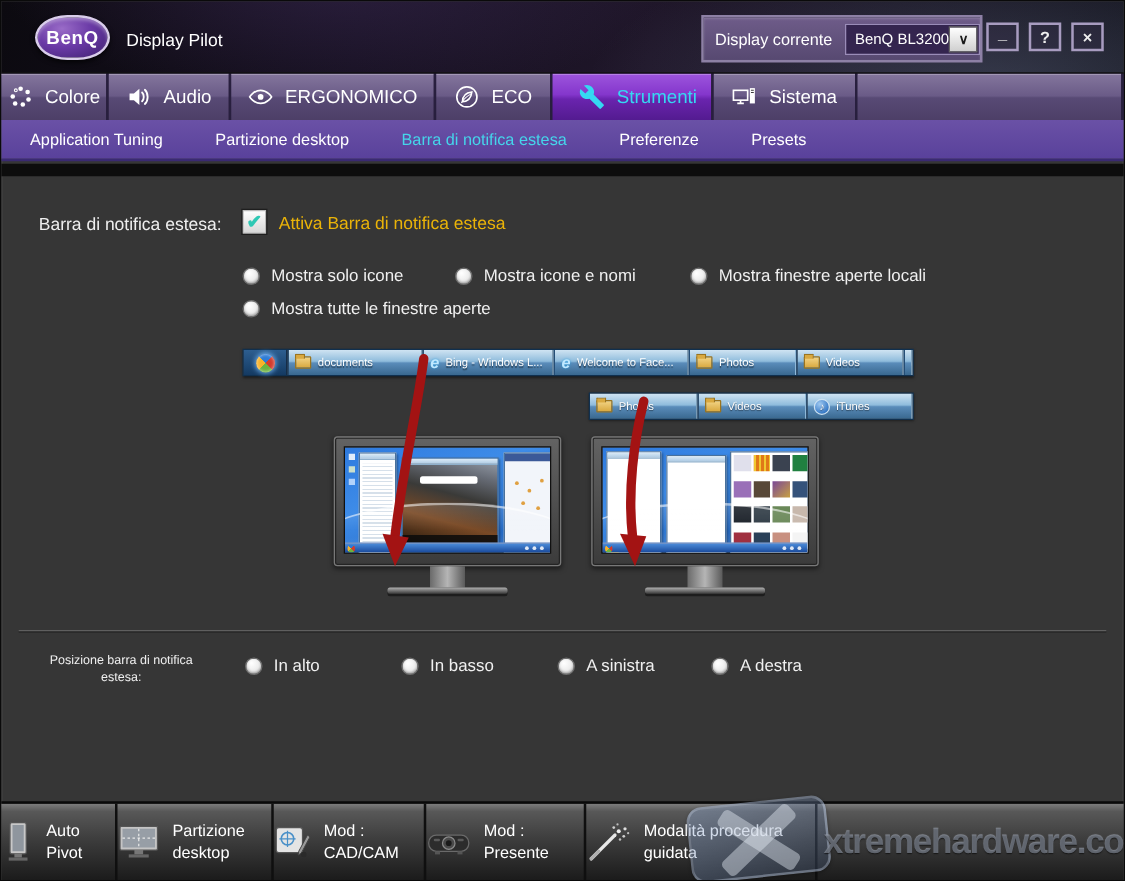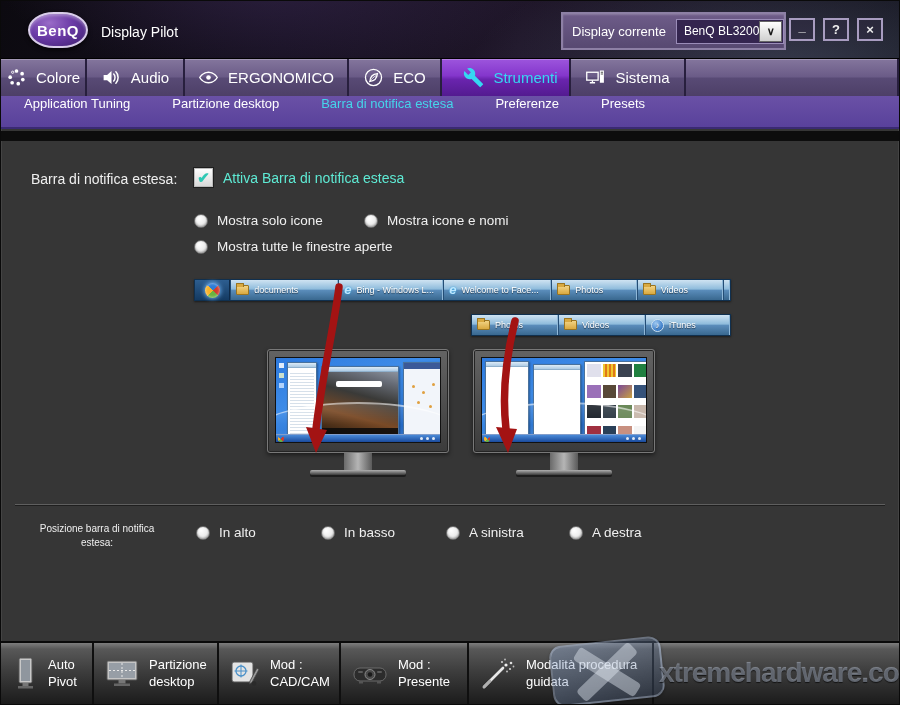--- a/index.html
+++ b/index.html
@@ -46,29 +46,29 @@
     border-right:2px solid #281f3e; color:#fff; font-size:15px; cursor:pointer;
     background:linear-gradient(#84769d 0%,#6a5b87 48%,#584a75 52%,#4d3f67 100%);
     box-shadow:inset 0 1px 0 rgba(255,255,255,.25); }
   .maintab.active { background:linear-gradient(#9d55dd 0%,#8436cc 45%,#6a24ae 55%,#531b90 100%);
     color:#35d8f2;padding-left:10px; }
   .maintab.filler { flex:1; cursor:default; }
   .mticon { width:21px; height:21px; flex:0 0 auto; }
 
   
   .subtabs { position:absolute; top:95px; left:0; right:0; height:33px;
-    background:linear-gradient(#6a51a6,#59419b); display:flex; 
+    background:linear-gradient(#6a51a6,#59419b); display:flex; align-items:center;
     border-bottom:2px solid #3a2a72; padding-left:2px; }
   .subtab { color:#fff; font-size:13px; padding:0 21px; cursor:pointer; white-space:nowrap; }
   .subtab.active { color:#45d5ea; }
   .black-strip { position:absolute; top:130px; left:0; right:0; height:10px; background:#0d0d0d; }
 
   
   .label { position:absolute; color:#efefef; font-size:13.5px; }
-  .teal { color:#5eead4; font-size:14px; }
+  .teal { color:#eab308; font-size:14px; }
   .checkbox { position:absolute; left:192px; top:166px; width:21px; height:21px;
     background:linear-gradient(#ffffff,#d6d6d6); border:1px solid #1e1e1e;
     box-shadow:inset 0 0 0 1px #bbb; display:flex; align-items:center; justify-content:center; cursor:pointer; }
   .checkbox .mark { color:#2ec8b4; font-size:15px; font-weight:bold; line-height:1; margin-top:-1px; }
   .opt { position:absolute; display:flex; align-items:center; gap:9px; cursor:pointer; }
   .radio { width:14px; height:14px; border-radius:50%; flex:0 0 auto;
     background:radial-gradient(circle at 35% 30%, #ffffff 0%, #ececec 55%, #c6c6c6 100%);
     border:1px solid #6e6e6e; box-shadow:inset 0 -1px 2px rgba(0,0,0,.3); }
   .opt span.optlabel { color:#f0f0f0; font-size:13.5px; white-space:nowrap; }
 
@@ -122,21 +122,21 @@
 
   .divider { position:absolute; top:503px; left:14px; right:14px; height:1px;
     background:#5f5f5f; box-shadow:0 1px 0 #1f1f1f; }
   .pos-label { position:absolute; left:22px; top:521px; width:148px; text-align:center;
     color:#efefef; font-size:10px; line-height:1.35; }
 
   
   .bottombar { position:absolute; left:0; right:0; top:640px; height:65px; display:flex;
     border-top:2px solid #0a0a0a; border-bottom:2px solid #000;
     background:linear-gradient(#7d7d7d 0%,#585858 10%,#3e3e3e 45%,#1b1b1b 100%); }
-  .toolbtn { display:flex; align-items:center; gap:10px; padding-left:11px;
+  .toolbtn { display:flex; align-items:center; gap:10px; 
     border-right:2px solid #0f0f0f; color:#fff; font-size:13px; line-height:1.3; cursor:pointer; }
   .toolbtn .tlabel { display:block; }
   .tb-filler { flex:1; }
   .tool-icon { flex:0 0 auto; }
 
   
   .wm-badge { position:absolute; left:550px; top:640px; width:112px; height:61px;
     border-radius:12px; transform:rotate(-6deg); pointer-events:none;
     background:linear-gradient(145deg, rgba(150,175,215,.40), rgba(70,90,125,.30));
     border:2px solid rgba(210,220,235,.30); box-shadow:0 1px 3px rgba(0,0,0,.3); }
@@ -249,20 +249,24 @@
   </div>
   <div class="label teal" style="left:222px; top:169px;">Attiva Barra di notifica estesa</div>
 
   <div class="opt" style="left:193px; top:212px;justify-content:space-between;">
     <span class="radio"></span>
     <span class="optlabel">Mostra solo icone</span>
   </div>
   <div class="opt" style="left:363px; top:212px;">
     <span class="radio"></span>
     <span class="optlabel">Mostra icone e nomi</span>
+  </div>
+  <div class="opt" style="left:551px; top:212px;">
+    <span class="radio"></span>
+    <span class="optlabel">Mostra finestre aperte locali</span>
   </div>
   <div class="opt" style="left:193px; top:238px;">
     <span class="radio"></span>
     <span class="optlabel">Mostra tutte le finestre aperte</span>
   </div>
 
   <div class="tbrow" style="left:193px; top:278px; width:537px;">
     <div class="tb-start">
       <span class="orb"></span>
     </div>

